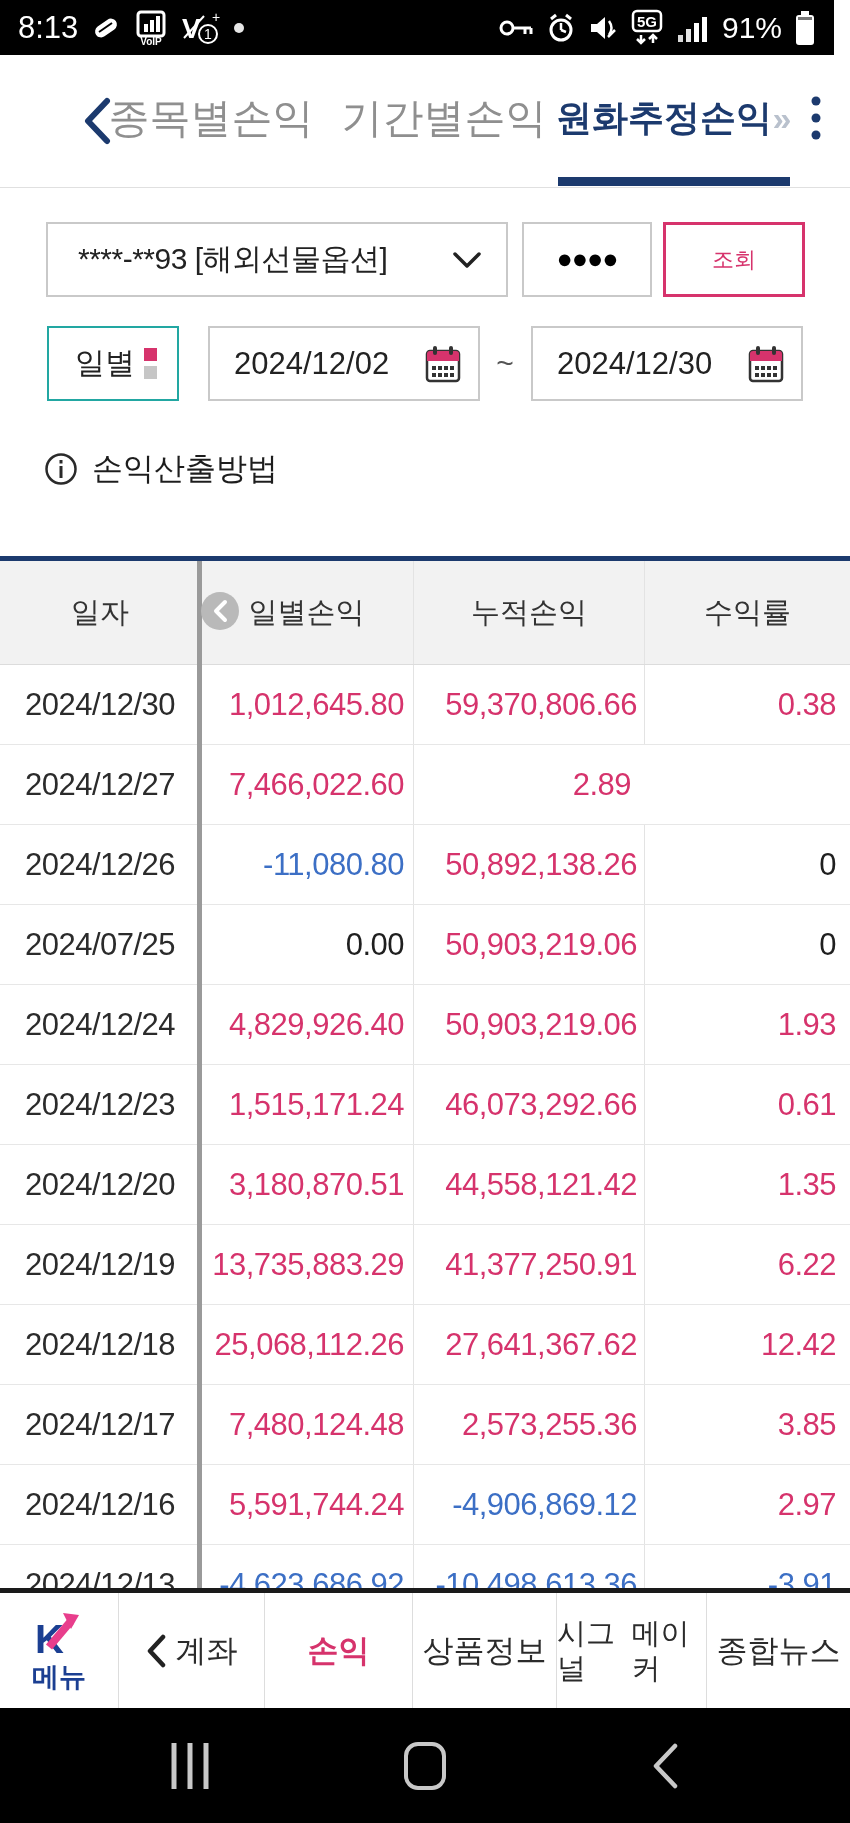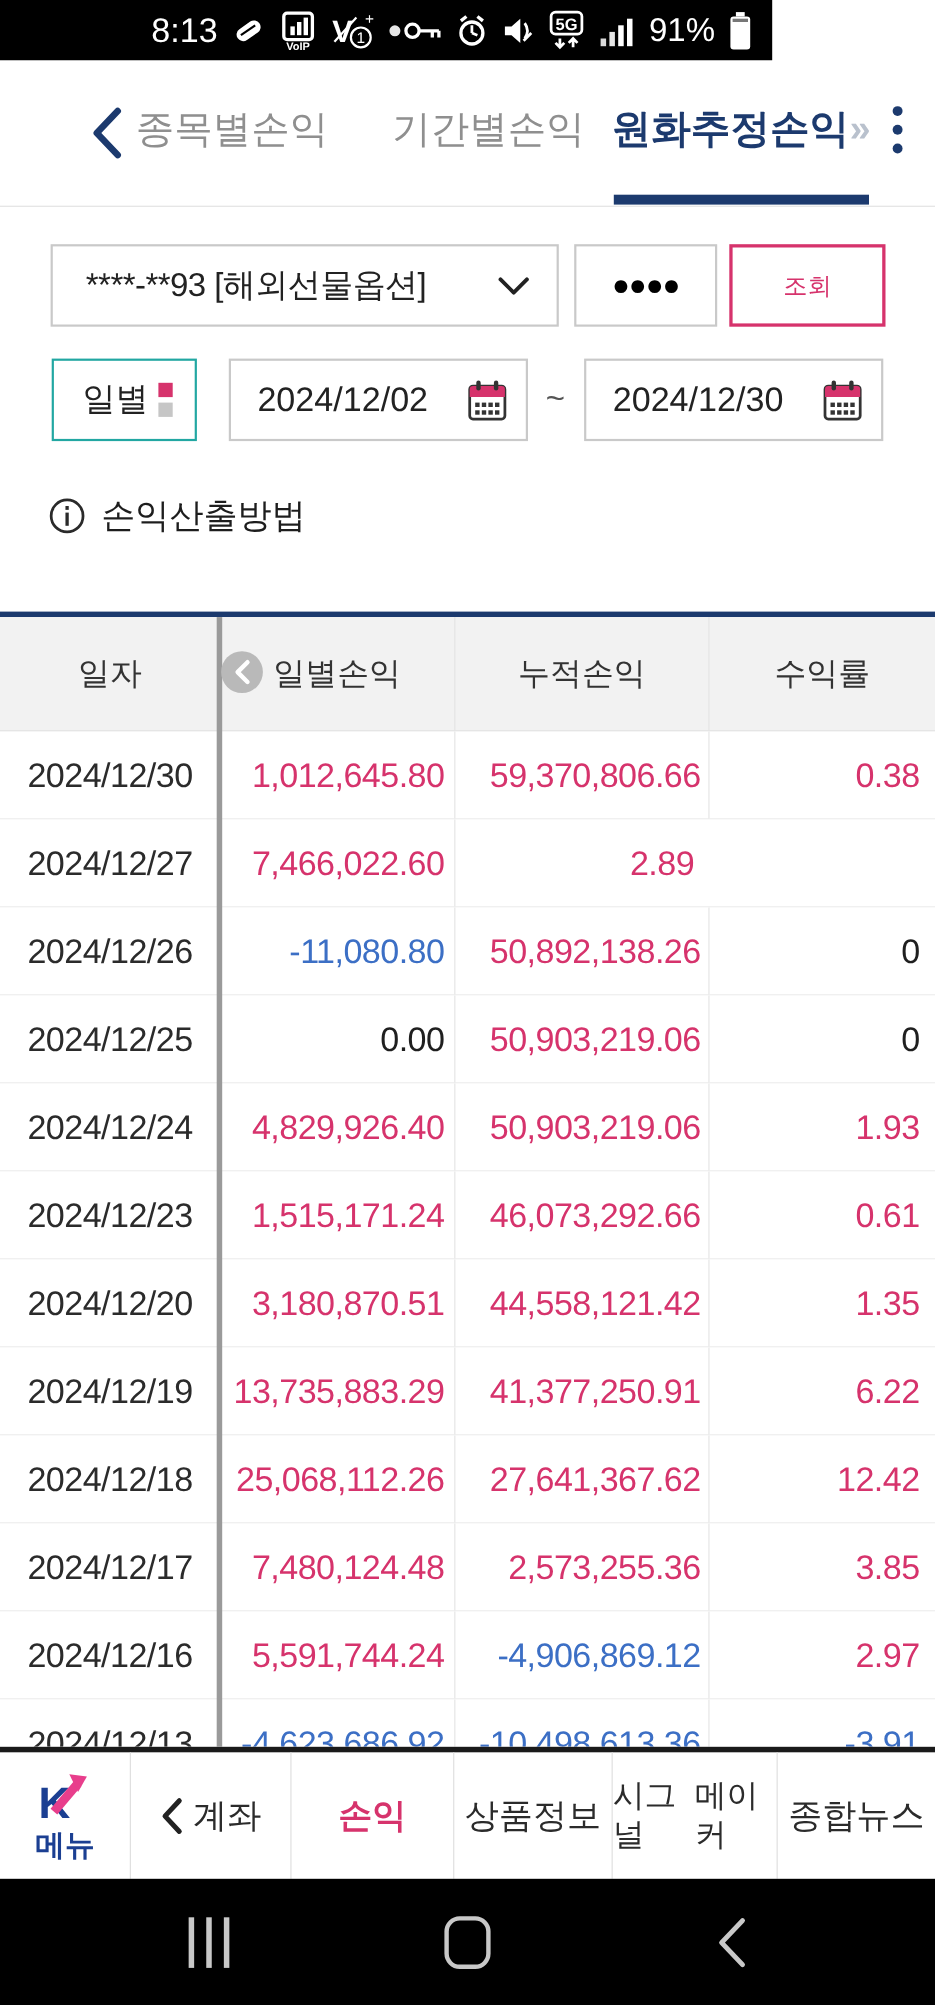--- a/index.html
+++ b/index.html
@@ -4,36 +4,36 @@
 <style>
   * { margin:0; padding:0; box-sizing:border-box; }
   html,body { background:#444; }
   .screen {
     position:relative; width:850px; height:1823px; margin:0 auto;
     background:#fff; overflow:hidden;
     font-family:"Liberation Sans", sans-serif; color:#222;
   }
   
   .statusbar {
-    position:absolute; left:0; top:0; width:702px; height:55px;
+    position:absolute; left:0; top:0; width:834px; height:55px;
     background:#000; color:#fff; display:flex; align-items:center;
-    justify-content:flex-end; padding:0 18px; font-size:30px;
+    justify-content:space-between; padding:0 18px; font-size:30px;
   }
   .sb-left, .sb-right { display:flex; align-items:center; gap:12px; }
   .sb-time { font-size:31px; letter-spacing:0; }
   .sb-pct { font-size:30px; }
   .sb-ico { display:flex; align-items:center; }
   
   .appheader {
     position:absolute; left:0; top:55px; width:850px; height:133px;
     background:#fff; border-bottom:1px solid #e0e0e0;
   }
   .back-btn { position:absolute; left:82px; top:50%; transform:translateY(-50%); }
   .tab { position:absolute; top:63px; transform:translate(-50%,-50%);
-         font-size:35px; color:#8f8f8f; white-space:nowrap; }
+         font-size:41px; color:#8f8f8f; white-space:nowrap; }
   .tab.active { color:var(--navy); font-weight:bold; font-size:36px;font-family:Liberation Serif, serif; }
   .tab1 { left:211px; } .tab2 { left:444px; } .tab3 { left:664px; }
   .more-arrow { position:absolute; left:782px; top:63px; transform:translate(-50%,-50%);
                 color:#b9c1cd; font-size:34px; font-weight:bold; }
   .menu-dots { position:absolute; left:816px; top:63px; transform:translate(-50%,-50%);
                display:flex; flex-direction:column; gap:8px; }
   .menu-dots i { width:9px; height:9px; border-radius:50%; background:var(--navy); }
   .tab-underline { position:absolute; left:558px; top:122px; width:232px; height:9px;
                    background:var(--navy); }
   
@@ -318,21 +318,21 @@
       <div class="col-line2">
             <span class="td c-daily t-blue">-11,080.80</span>
           </div>
       <div class="col-line2">
             <span class="td c-cum t-pink">50,892,138.26</span>
           </div>
       <div class="td c-rate t-dark">0</div>
     </div>
 
     <div class="t-grid t-row">
-      <div class="td c-date">2024/12/25</div>
+      <div class="td c-date">2024/07/25</div>
       <div class="col-line2">
             <span class="td c-daily t-dark">0.00</span>
           </div>
       <div class="col-line2">
             <span class="td c-cum t-pink">50,903,219.06</span>
           </div>
       <div class="td c-rate t-dark">0</div>
     </div>
 
     <div class="t-grid t-row">

